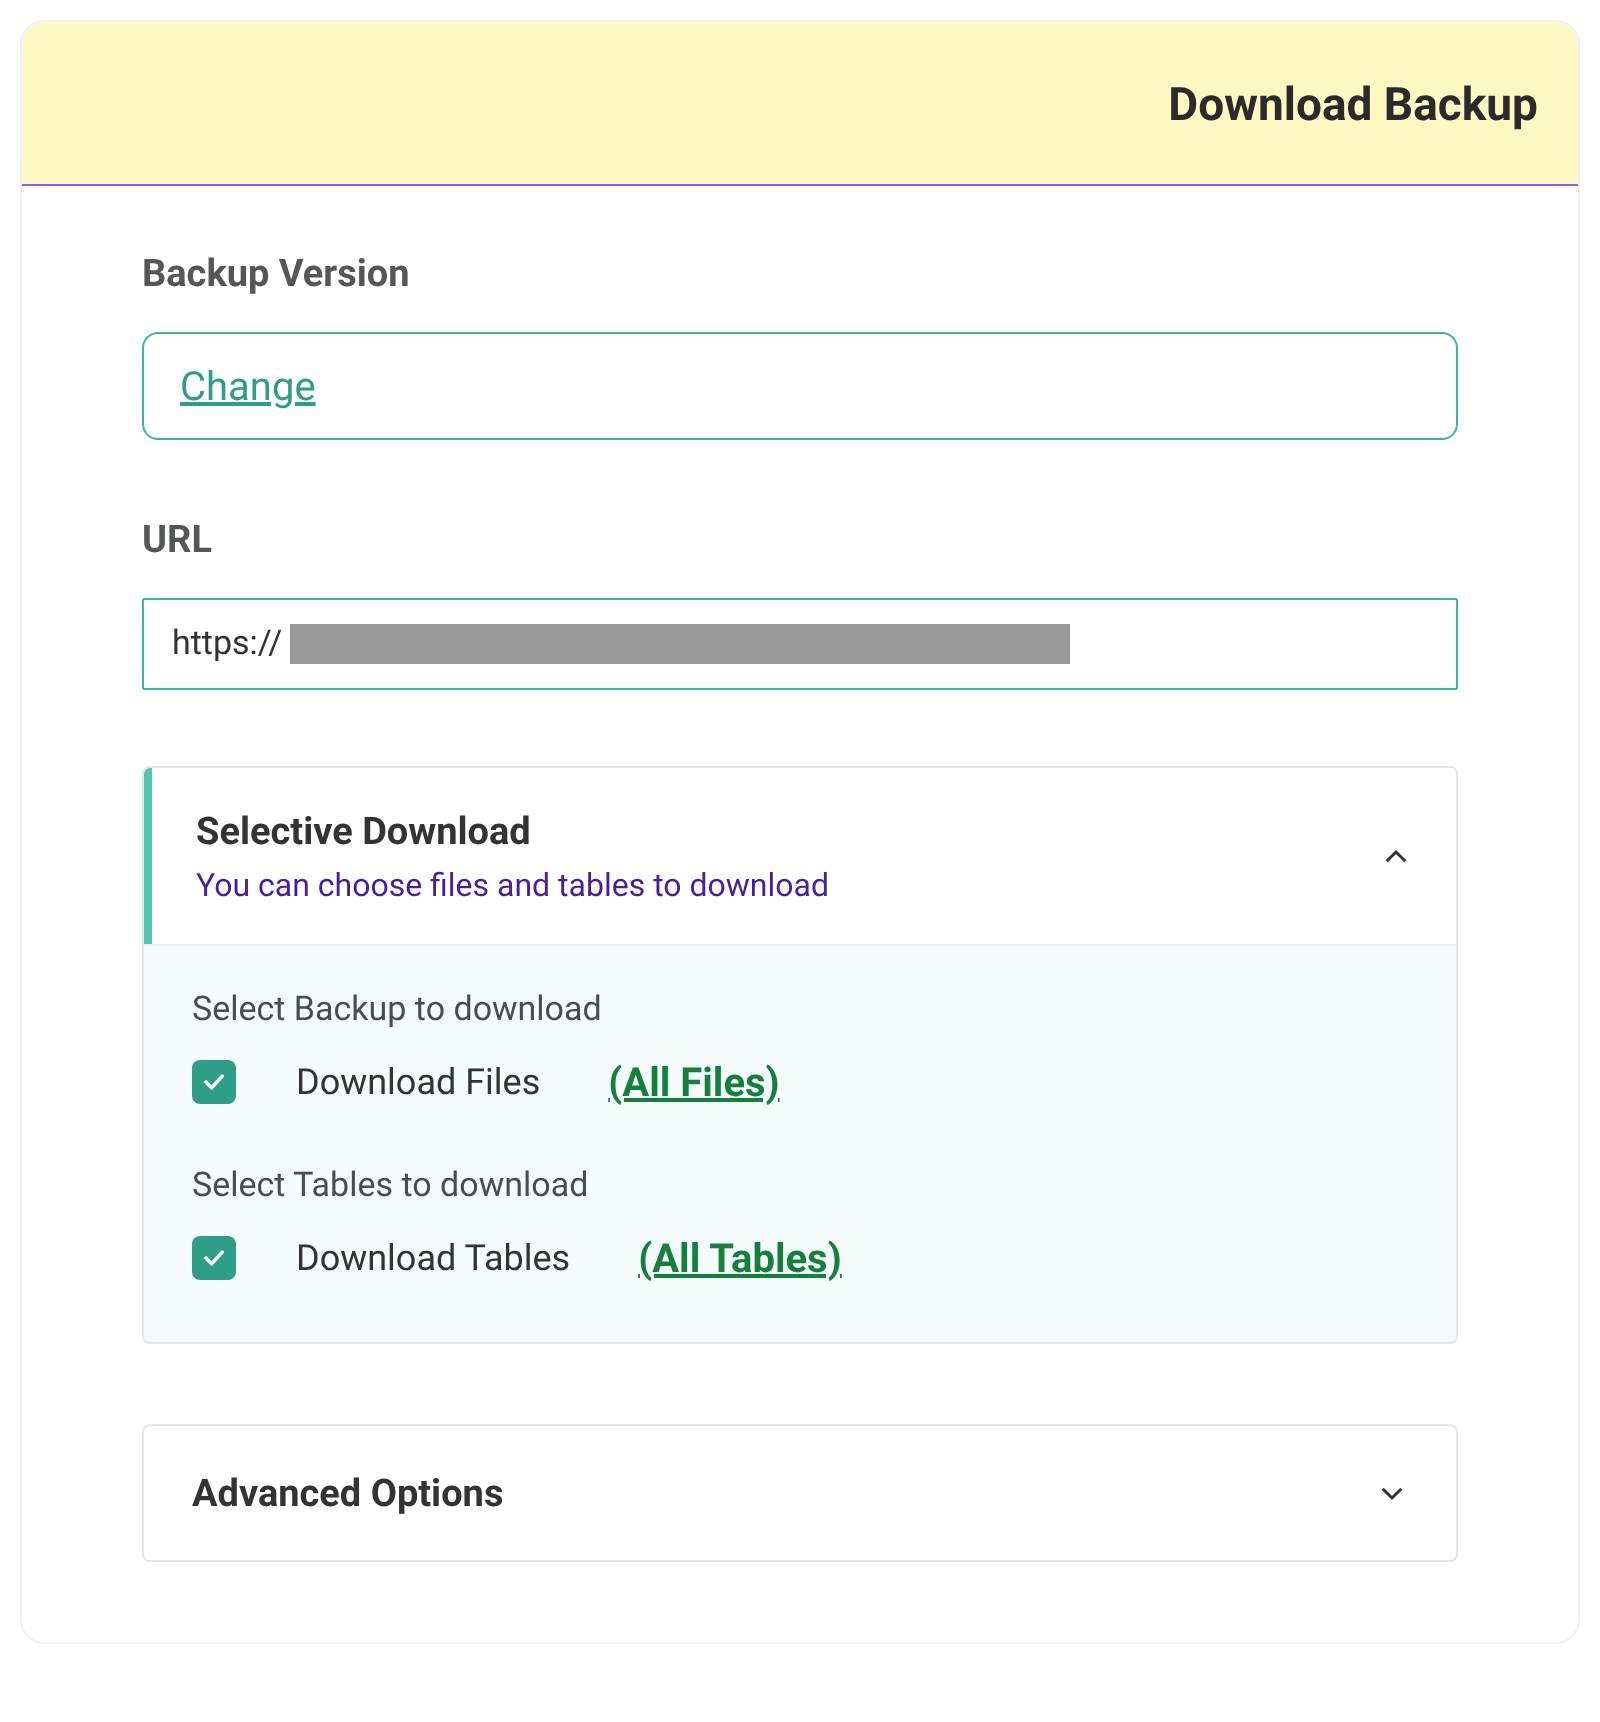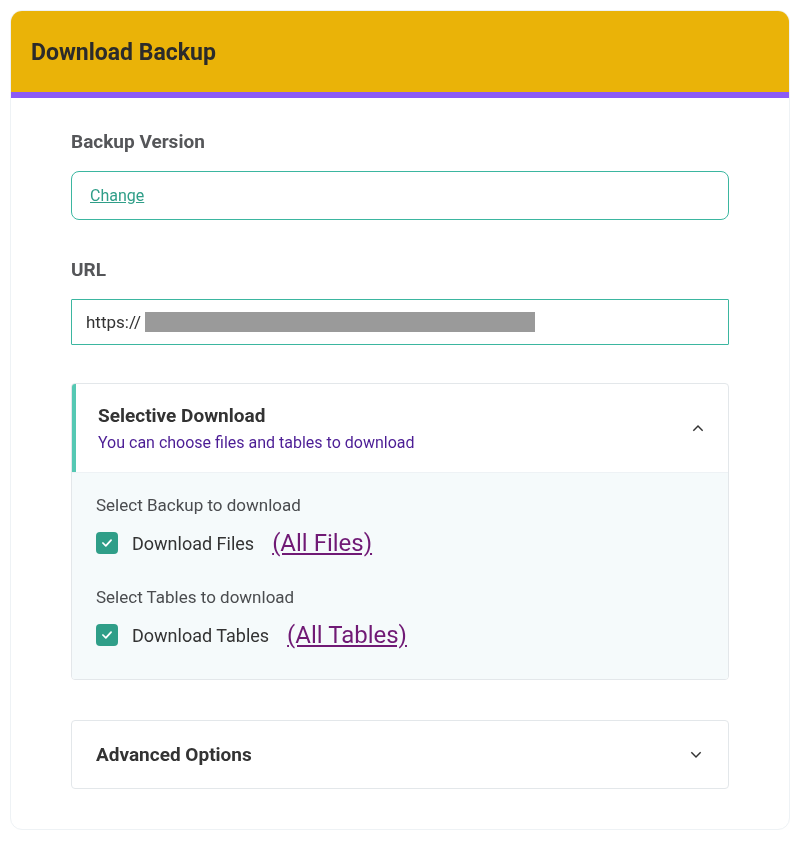--- a/index.html
+++ b/index.html
@@ -10,24 +10,24 @@
   }
   .card {
     width: 780px;
     margin: 0 auto;
     border: 1px solid #eef2f5;
     border-radius: 12px;
     overflow: hidden;
     background: #fff;
   }
   .card-header {
-    background: #eab308;
+    background: #fef9c3;
     padding: 28px 20px 26px;
-    text-align: left;
-    border-bottom: 6px solid #8b5cf6;
+    text-align: right;
+    border-bottom: 1px solid #8b5cf6;
   }
   .card-header h1 {
     font-size: 23px;
     font-weight: 700;
     color: #2b2b2b;
   }
   .body {
     padding: 32px 60px 40px 60px;
   }
   .section-label {
@@ -43,21 +43,21 @@
     display: flex;
     align-items: center;
     justify-content: space-between;
     font-size: 17px;
     color: #333;
   }
   .change-link {
     color: #2f9e88;
     text-decoration: underline;
     cursor: pointer;
-    font-size: 16px;
+    font-size: 20px;
   }
   .url-input {
     width: 100%;
     border: 1.5px solid #3bb6a0;
     border-radius: 1px;
     padding: 12px 14px;
     font-size: 17px;
     color: #333;
     display: flex;
     align-items: center;
@@ -107,44 +107,45 @@
     border-top: 1px solid #eef2f5;
   }
   .select-label {
     font-size: 17px;
     color: #4a4c4f;
     margin-bottom: 14px;
   }
   .check-row {
     display: flex;
     align-items: center;
-    gap: 14px;
+    gap: 30px;
   }
   .chk {
     width: 22px;
     height: 22px;
     background: #2f9e88;
     border-radius: 4px;
     display: flex;
     align-items: center;
     justify-content: center;
     cursor: pointer;
   }
   .chk svg { width: 14px; height: 14px; }
   .chk svg path { stroke: #fff; stroke-width: 3; fill: none; stroke-linecap: round; stroke-linejoin: round; }
   .chk-label {
     font-size: 18px;
     color: #333;
   }
   .all-link {
-    color: #701a75;
+    color: #15803d;
     text-decoration: underline;
-    font-size: 24px;
+    font-size: 20px;
     cursor: pointer;
     margin-left: 4px;
+    font-weight: bold;
   }
   .gap-row { height: 30px; }
 
   .adv-panel {
     border: 1px solid #e3e7ea;
     border-radius: 4px;
     margin-top: 40px;
     padding: 22px 24px;
     display: flex;
     align-items: center;

